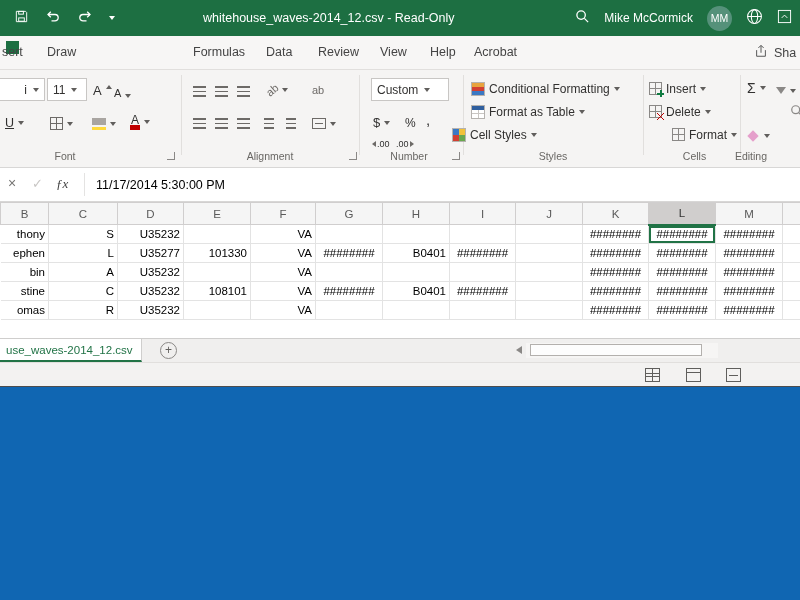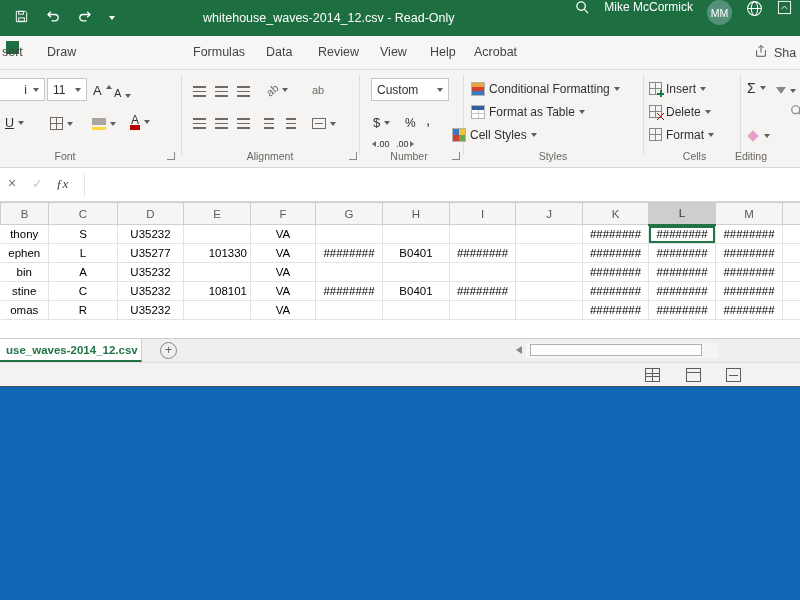--- a/index.html
+++ b/index.html
@@ -5,37 +5,37 @@
   *{box-sizing:border-box;margin:0;padding:0}
   html,body{width:800px;height:600px}
   body{background:#1066b2;font-family:"Liberation Sans",sans-serif;overflow:hidden;position:relative}
 
   .xl{position:absolute;left:0;top:0;width:800px;height:387px;background:#fff;overflow:hidden;border-bottom:1px solid #4d4d4d}
 
   
   .tbar{position:absolute;left:0;top:0;right:0;height:36px;background:#1d6f42;color:#fff}
   .qat{position:absolute;left:14px;top:0;height:36px;display:flex;align-items:center;gap:16px}
   .tbar .title{position:absolute;left:203px;top:0;height:49px;line-height:36px;font-size:12.5px;white-space:nowrap}
-  .tbr{position:absolute;right:8px;top:0;height:36px;display:flex;gap:14px}
+  .tbr{position:absolute;right:8px;top:0;height:36px;display:flex;align-items:center;gap:14px}
   .uname{font-size:12px;white-space:nowrap}
   .avatar{width:25px;height:25px;border-radius:50%;background:#55917a;color:#fff;font-size:10.5px;display:flex;align-items:center;justify-content:center}
   .ddw{width:0;height:0;border-left:3.5px solid transparent;border-right:3.5px solid transparent;border-top:4px solid #fff;display:inline-block}
 
   
   .tabrow{position:absolute;left:0;top:36px;right:0;height:34px;background:#f7f6f5;border-bottom:1px solid #e1dfdd}
   .filefrag{position:absolute;left:6px;top:5px;width:13px;height:13px;background:#1d6f42}
   .rtab{position:absolute;top:0;height:33px;line-height:33px;font-size:12.5px;color:#444;white-space:nowrap}
   .share{position:absolute;left:754px;top:0;height:33px;display:flex;align-items:center;gap:6px;font-size:12.5px;color:#444;white-space:nowrap}
 
   
   .ribbon{position:absolute;left:0;top:70px;right:0;height:98px;background:#f5f4f3;border-bottom:1px solid #d8d7d6;color:#323130}
   .rsep{position:absolute;top:5px;height:80px;width:1px;background:#e1dfdd}
   .glabel{position:absolute;top:80px;font-size:10.5px;color:#696764;text-align:center}
   .launcher{position:absolute;width:8px;height:8px;border-right:1px solid #8a8886;border-bottom:1px solid #8a8886}
-  .combo{position:absolute;height:23px;background:#fff;border:1px solid #c8c6c4;font-size:12px;display:flex;align-items:center;justify-content:space-between;padding:0 5px;gap:6px;white-space:nowrap}
+  .combo{position:absolute;height:23px;background:#fff;border:1px solid #c8c6c4;font-size:12px;display:flex;align-items:center;padding:0 5px;gap:6px;white-space:nowrap}
   .combo.rj{justify-content:flex-end}
   .dd{width:0;height:0;border-left:3.5px solid transparent;border-right:3.5px solid transparent;border-top:4px solid #605e5c;display:inline-block;flex:none}
   .rbtn{position:absolute;display:flex;align-items:center;gap:4px;height:21px;font-size:12px;color:#323130;white-space:nowrap}
   .up-arr{width:0;height:0;border-left:3px solid transparent;border-right:3px solid transparent;border-bottom:4px solid #605e5c;display:inline-block;margin-bottom:7px}
   .dn-arr{width:0;height:0;border-left:3px solid transparent;border-right:3px solid transparent;border-top:4px solid #605e5c;display:inline-block;margin-top:7px}
   .ic-lines{width:13px;height:11px;background:repeating-linear-gradient(to bottom,#6d6a67 0 1.6px,transparent 1.6px 4.6px)}
   .ic-borders{width:13px;height:13px;border:1px solid #6d6a67;background:linear-gradient(#6d6a67,#6d6a67) 50% 0/1px 100% no-repeat,linear-gradient(#6d6a67,#6d6a67) 0 50%/100% 1px no-repeat}
   .ic-fill{width:14px;height:13px;background:linear-gradient(to bottom,transparent 0 1px,#a9a5a1 1px 8px,transparent 8px 10px,#ffd93b 10px)}
   .red-a{background:linear-gradient(to bottom,transparent 12px,#c00000 12px);padding:0 1px 3px 1px;font-size:12px}
   .ul{text-decoration:underline;font-size:12.5px}
@@ -59,26 +59,26 @@
   .fb-ok{position:absolute;left:32px;top:8px;font-size:13px;color:#c8c6c4}
   .fb-fx{position:absolute;left:56px;top:8px;font-style:italic;font-size:13px;color:#444;font-family:"Liberation Serif",serif}
   .fb-sep{position:absolute;left:84px;top:5px;bottom:5px;width:1px;background:#e4e3e2}
   .fb-val{position:absolute;left:96px;top:0;height:34px;line-height:34px;font-size:12.5px;color:#000}
 
   
   .grid{position:absolute;left:0;top:202px;width:800px;border-collapse:collapse;table-layout:fixed;background:#fff}
   .grid th{height:22px;background:#f5f5f5;border:1px solid #d0cece;font-weight:400;font-size:11.5px;color:#5a5a5a;padding:0}
   .grid th.selcol{background:#d0cecd;border-bottom:2px solid #217346;color:#333}
   .grid td{height:19px;border-right:1px solid #e3e3e3;border-bottom:1px solid #e3e3e3;font-size:11.5px;color:#000;padding:0 3px;overflow:hidden;white-space:nowrap}
-  .al{text-align:center}.ar{text-align:right}.ac{text-align:center}
+  .al{text-align:right}.ar{text-align:right}.ac{text-align:center}
   td.sel{box-shadow:inset 0 0 0 2px #217346}
 
   
   .sheetbar{position:absolute;left:0;top:338px;right:0;height:24px;background:#f0efee;border-top:1px solid #cfcecd}
-  .stab{position:absolute;left:0;top:0;height:23px;width:142px;background:#fff;border-right:1px solid #cfcecd;border-bottom:2px solid #217346;color:#217346;font-weight:bold;font-size:11.5px;display:flex;align-items:center;padding:0 6px;overflow:hidden;white-space:nowrap}
+  .stab{position:absolute;left:0;top:0;height:23px;width:142px;background:#fff;border-right:1px solid #cfcecd;border-bottom:2px solid #217346;color:#217346;font-weight:normal;font-size:11.5px;display:flex;align-items:center;padding:0 6px;overflow:hidden;white-space:nowrap}
   .addsheet{position:absolute;left:160px;top:3px;width:17px;height:17px;border:1px solid #8a8886;border-radius:50%;color:#605e5c;font-size:12px;line-height:15px;text-align:center}
   .hscroll{position:absolute;left:514px;top:4px;width:204px;height:15px}
   .hs-arrow{position:absolute;left:2px;top:3px;width:0;height:0;border-top:4.5px solid transparent;border-bottom:4.5px solid transparent;border-right:6px solid #8a8886}
   .hs-track{position:absolute;left:12px;right:0;top:0;bottom:0;background:#f6f5f4}
   .hs-thumb{position:absolute;left:4px;top:1px;width:172px;height:12px;background:#fdfdfd;border:1px solid #b3b0ad}
 
   
   .statusbar{position:absolute;left:0;top:362px;right:0;height:25px;background:#f3f2f1;border-top:1px solid #e1dfdd}
   .vicon{position:absolute;top:5px;width:15px;height:14px}
   .v-grid{border:1px solid #5f5e5c;background:linear-gradient(#5f5e5c,#5f5e5c) 50% 0/1px 100% no-repeat,linear-gradient(#5f5e5c,#5f5e5c) 0 33%/100% 1px no-repeat,linear-gradient(#5f5e5c,#5f5e5c) 0 66%/100% 1px no-repeat}
@@ -272,21 +272,21 @@
     <span class="rbtn" style="left:649px;top:8px">
         <span class="ic-grid ins"></span>
         <span>Insert</span>
         <span class="dd"></span>
       </span>
     <span class="rbtn" style="left:649px;top:31px">
         <span class="ic-grid del"></span>
         <span>Delete</span>
         <span class="dd"></span>
       </span>
-    <span class="rbtn" style="left:649px;top:54px">
+    <span class="rbtn" style="left:672px;top:54px">
         <span class="ic-grid"></span>
         <span>Format</span>
         <span class="dd"></span>
       </span>
     <span class="glabel" style="left:657px;width:75px">Cells</span>
 
     <span class="rbtn" style="left:747px;top:7px">
         <span class="sigma">Σ</span>
         <span class="dd"></span>
       </span>
@@ -305,20 +305,21 @@
         <span class="dd" style="margin-left:3px"></span>
       </span>
     <span class="glabel" style="left:722px;width:58px">Editing</span>
   </div>
 
   <div class="fbar">
     <span class="fb-x">×</span>
     <span class="fb-ok">✓</span>
     <span class="fb-fx">ƒx</span>
     <span class="fb-sep"></span>
+    <span class="fb-val">11/17/2014 5:30:00 PM</span>
   </div>
 
   <table class="grid">
     <colgroup>
       <col style="width:48px">
         <col style="width:69px">
         <col style="width:66px">
         <col style="width:67px">
         <col style="width:65px">
         <col style="width:67px">

